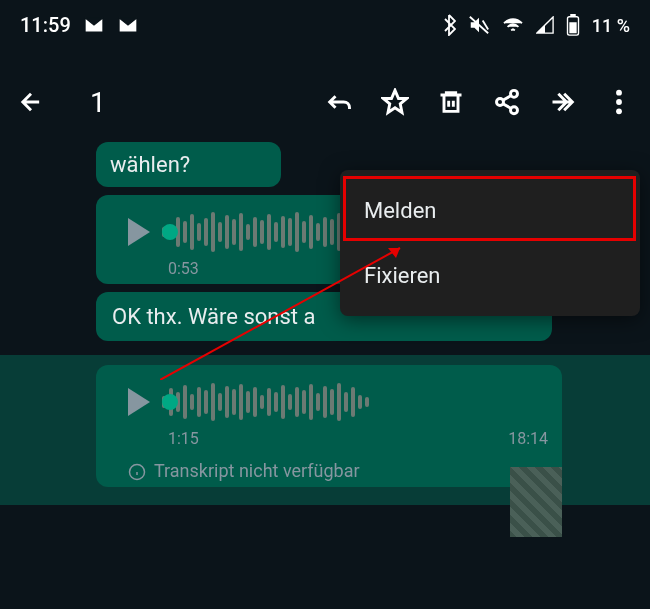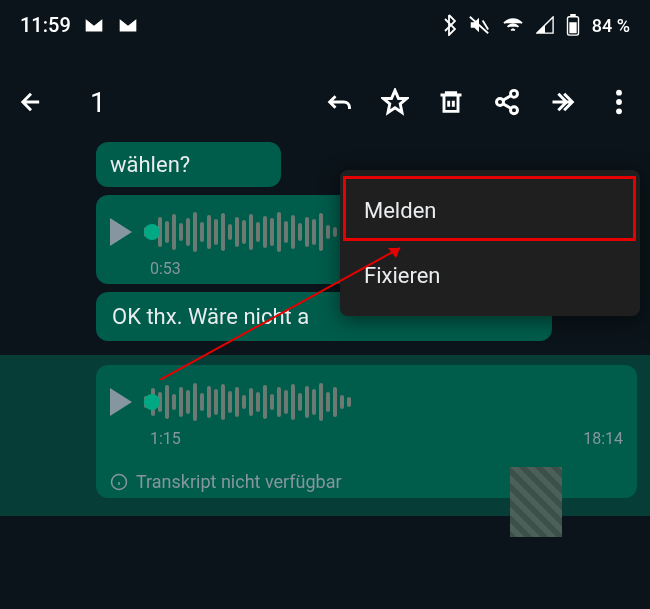--- a/index.html
+++ b/index.html
@@ -63,21 +63,21 @@
       margin-bottom: 8px;
       color: #e9edef;
       font-size: 22px;
       display: inline-block;
     }
     .bubble-waehlen { width: 185px; }
     .voice-bubble {
       background: #005c4b;
       border-radius: 12px;
       margin-left: 96px;
-      padding: 16px 14px 6px 14px;
+      padding: 16px 14px 6px 32px;
       width: 456px;
       margin-bottom: 8px;
     }
     .voice-row { display: flex; align-items: center; gap: 12px; }
     .play-btn {
       width: 0; height: 0;
       border-left: 22px solid #8696a0;
       border-top: 14px solid transparent;
       border-bottom: 14px solid transparent;
       cursor: pointer;
@@ -120,30 +120,30 @@
       color: #e9edef;
       font-size: 22px;
       width: 456px;
     }
     .selected-row {
       background: rgba(0, 168, 132, 0.28);
       padding: 10px 0 10px 0;
       margin-top: 8px;
     }
     .selected-row .voice-bubble {
-      width: 541px;
+      width: 466px;
       background: #005c4b;
     }
     .transcript-note {
       display: flex;
-      align-items: center;
+      align-items: flex-end;
       gap: 8px;
       color: #8696a0;
       font-size: 18px;
-      margin-top: 23px;
+      margin-top: 12px;
     }
     .context-menu {
       position: absolute;
       top: 170px;
       right: 10px;
       width: 300px;
       background: #1f1f1f;
       border-radius: 8px;
       box-shadow: 0 4px 20px rgba(0,0,0,.5);
       padding: 8px 0;
@@ -226,21 +226,21 @@
           <path d="M1 19L10 10v9z" fill="white"></path>
         </svg>
     </span>
     <span class="status-icon">
       <svg width="14" height="22" viewBox="0 0 14 24">
           <rect x="1" y="3" width="12" height="20" rx="2" fill="none" stroke="white" stroke-width="1.5"></rect>
           <rect x="4" y="0" width="6" height="3" fill="white"></rect>
           <rect x="3" y="9" width="8" height="12" fill="white"></rect>
         </svg>
     </span>
-    <span>84 %</span>
+    <span>11 %</span>
   </div>
 </div>
 
 <div class="action-bar">
   <span class="action-icon">
     <svg width="28" height="28" viewBox="0 0 24 24" fill="none" stroke="white" stroke-width="2.5">
         <path d="M19 12H5M12 19l-7-7 7-7"></path>
       </svg>
   </span>
   <span class="count">1</span>
@@ -317,21 +317,21 @@
           <div class="wave-bar" style="height:38px"></div>
           <div class="wave-bar" style="height:14px"></div>
           <div class="wave-bar" style="height:10px"></div>
       </div>
     </div>
     <div class="voice-meta">
       <span>0:53</span>
     </div>
   </div>
 
-  <div class="bubble-text">OK thx. Wäre nicht a</div>
+  <div class="bubble-text">OK thx. Wäre sonst a</div>
 
   <div class="selected-row">
     <div class="voice-bubble">
       <div class="voice-row">
         <div class="play-btn"></div>
         <div class="waveform">
           <div class="wave-dot"></div>
           <div class="wave-bar" style="height:12px"></div>
             <div class="wave-bar" style="height:28px"></div>
             <div class="wave-bar" style="height:20px"></div>

